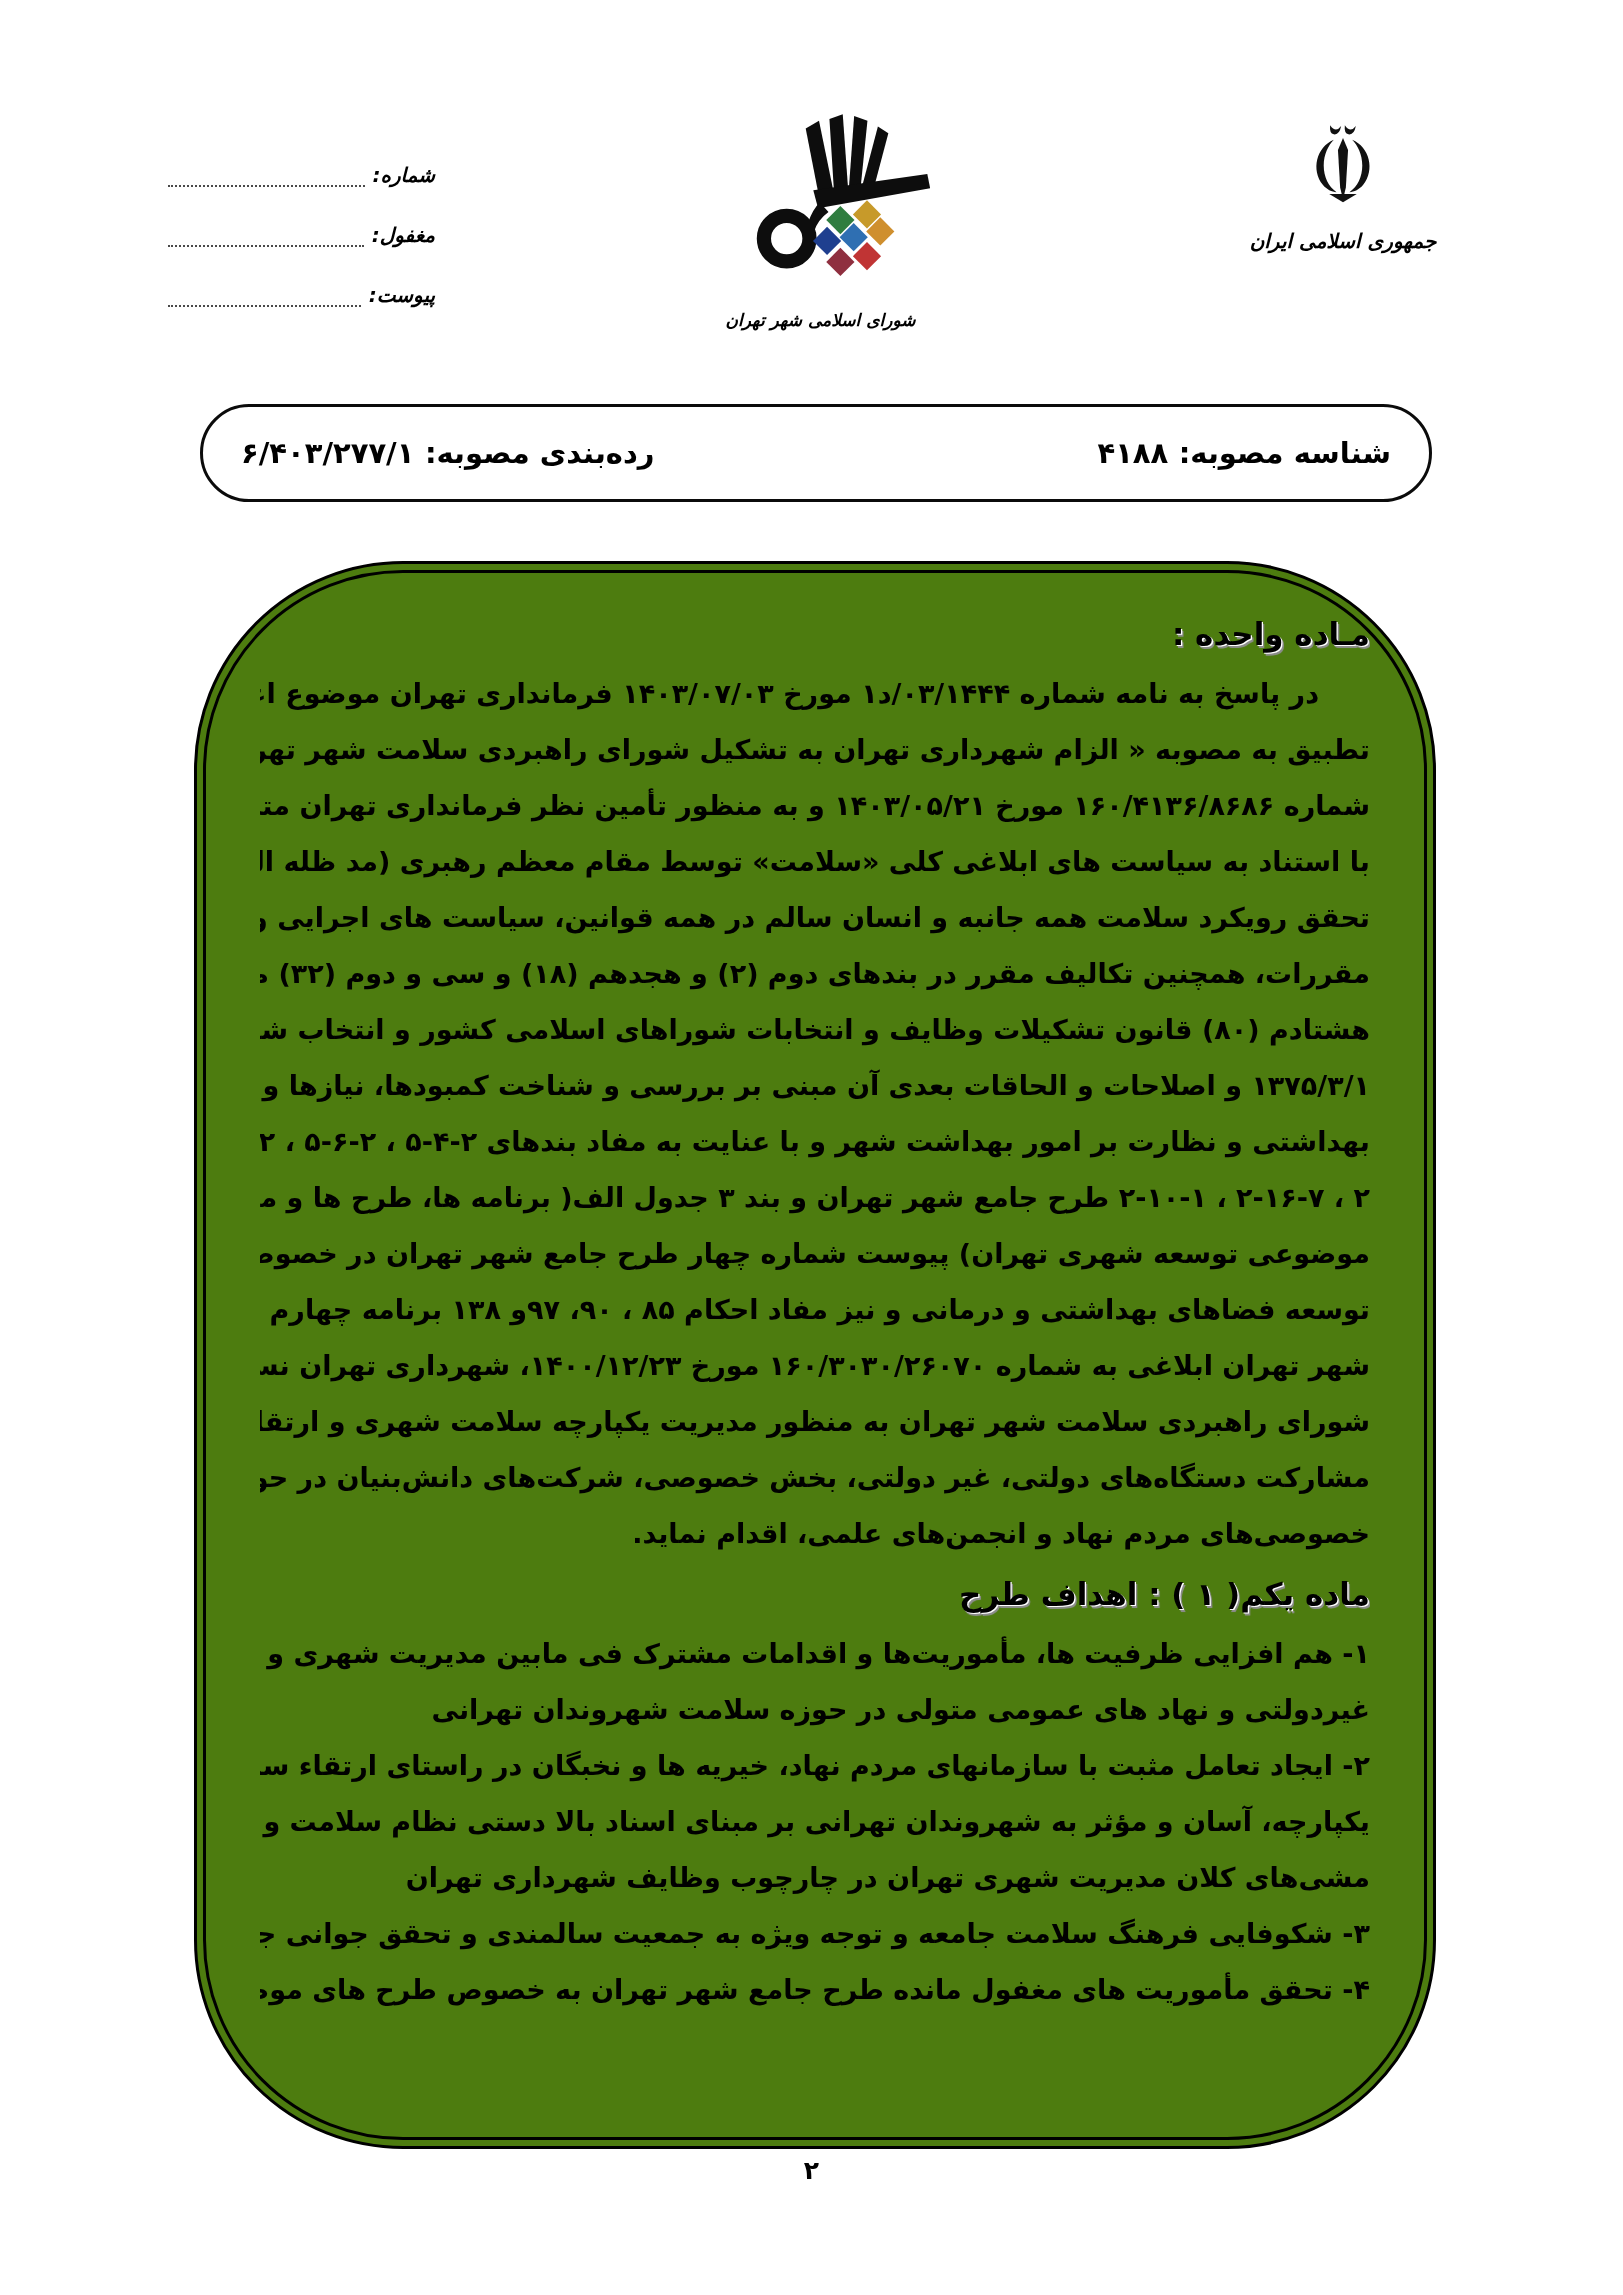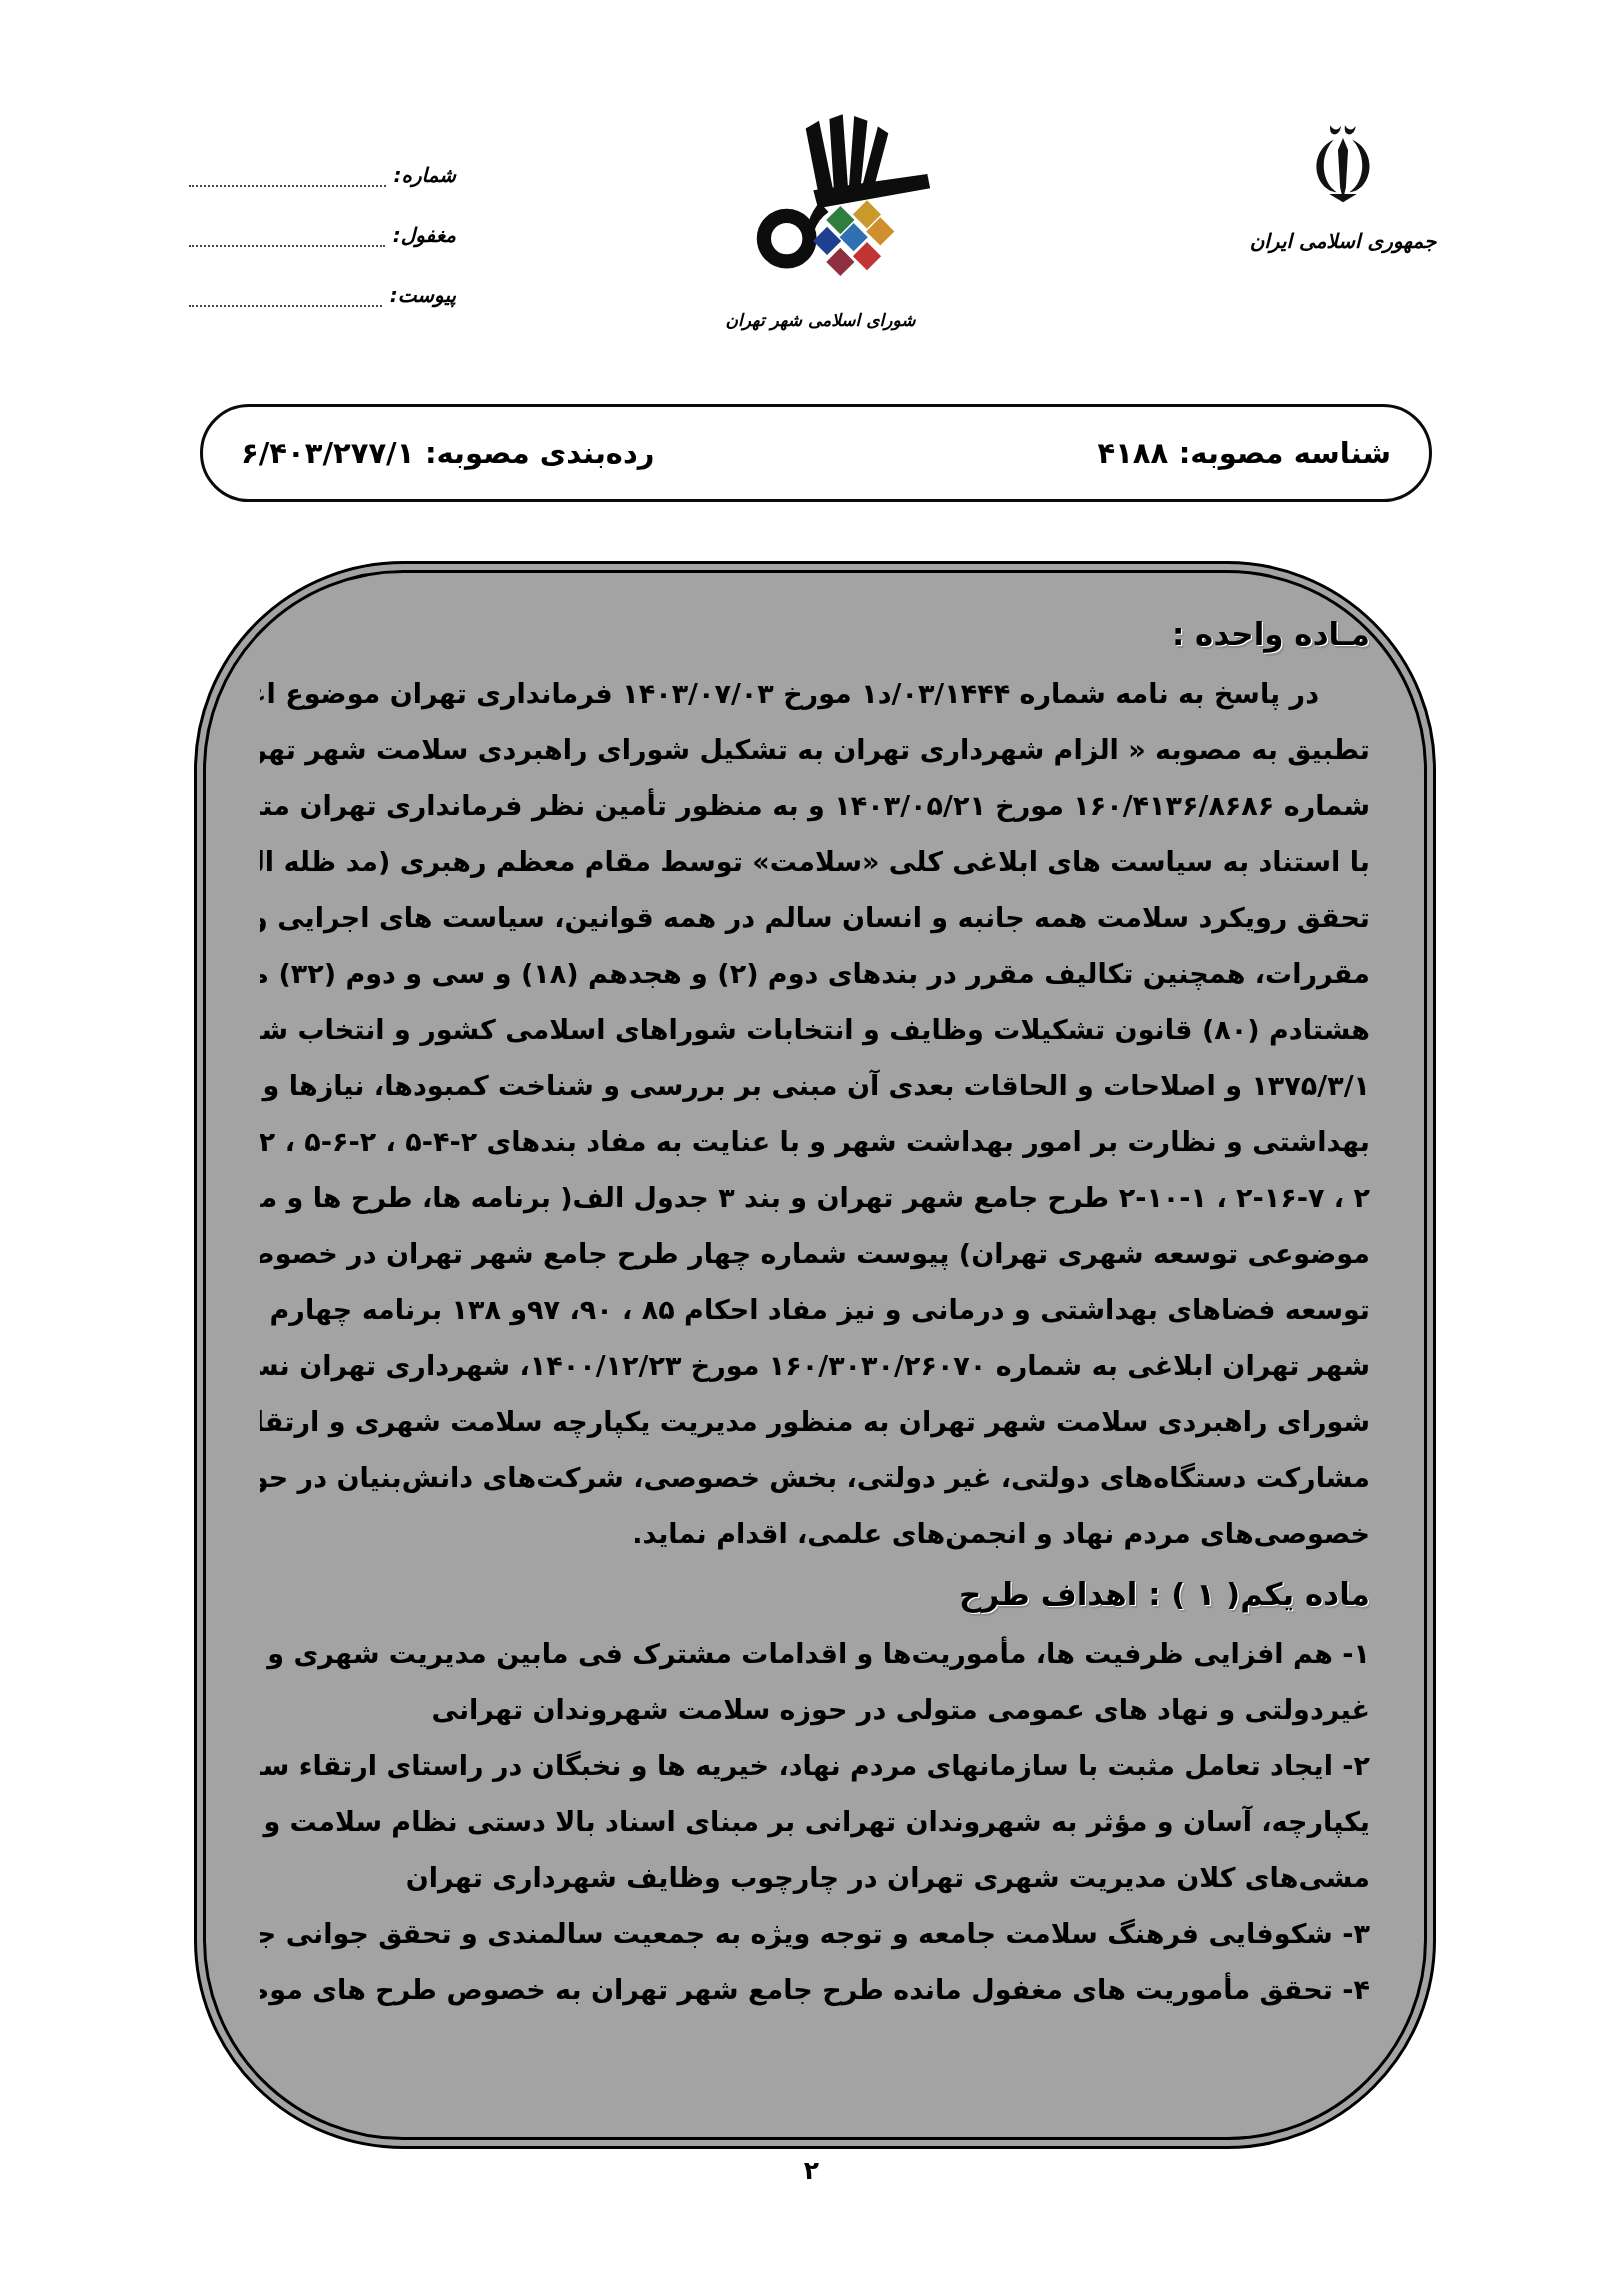--- a/index.html
+++ b/index.html
@@ -1,21 +1,21 @@
 <!DOCTYPE html>
 <html lang="fa" dir="rtl" style="font-size:10.5px"><head>
 <meta charset="utf-8">
 <style>
   html,body{margin:0;padding:0;background:#ffffff;}
   .page{
     position:relative;width:1623px;height:2295px;background:#fff;
     font-family:"DejaVu Sans",sans-serif;direction:rtl;color:#000;overflow:hidden;
   }
   
-  .fields{position:absolute;top:149px;left:189px;width:267px;}
+  .fields{position:absolute;top:149px;left:168px;width:267px;}
   .frow{display:flex;align-items:flex-end;gap:7.9px;height:38px;margin-bottom:22px;}
   .flabel{font-size:20px;font-weight:bold;font-style:italic;white-space:nowrap;}
   .fdots{flex:1;border-bottom:2.6px dotted #4a4a4a;height:25px;}
   
   .council{position:absolute;top:98px;left:667px;width:307px;text-align:center;}
   .council svg{display:inline-block;transform:translateX(11.8px);}
   .council-caption{font-size:17px;font-weight:bold;font-style:italic;margin-top:1.3px;letter-spacing:0.7px;}
   
   .iran{position:absolute;top:116px;left:1225px;width:236px;text-align:center;}
   .iran-caption{font-size:20px;font-weight:bold;font-style:italic;margin-top:10px;}
@@ -23,21 +23,21 @@
   .idbar{
     position:absolute;left:200px;top:404px;width:1232px;height:98px;box-sizing:border-box;
     border:3.9px solid #0b0b0b;border-radius:52px;background:#fff;
     display:flex;align-items:center;justify-content:space-between;padding:0 38px;
     font-size:29px;font-weight:bold;
   }
   .idgroup{display:flex;gap:10.5px;white-space:nowrap;}
   
   .mainbox{
     position:absolute;left:194px;top:561px;width:1242px;height:1588px;box-sizing:border-box;
-    border:3.9px solid #000;border-radius:209px;background:#a3a3a3;
+    border:3.9px solid #000;border-radius:209px;background:#4d7c0f;
   }
   .mainbox::before{
     content:"";position:absolute;inset:5.9px;border:3.3px solid #000;border-radius:200px;pointer-events:none;
   }
   .content{position:absolute;left:63px;right:63px;top:38px;bottom:26px;overflow:hidden;}
   .bl{height:56px;line-height:56px;font-size:27px;font-weight:bold;white-space:nowrap;overflow:hidden;}
   .j{text-align:justify;text-align-last:justify;}
   .r{text-align:right;}
   .c{}
   .t{

